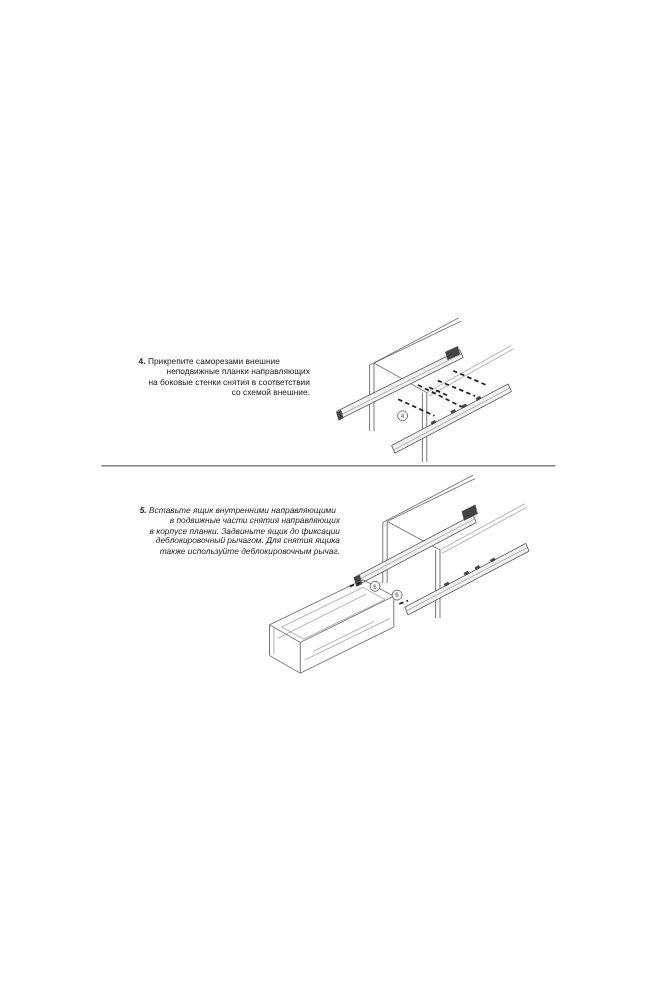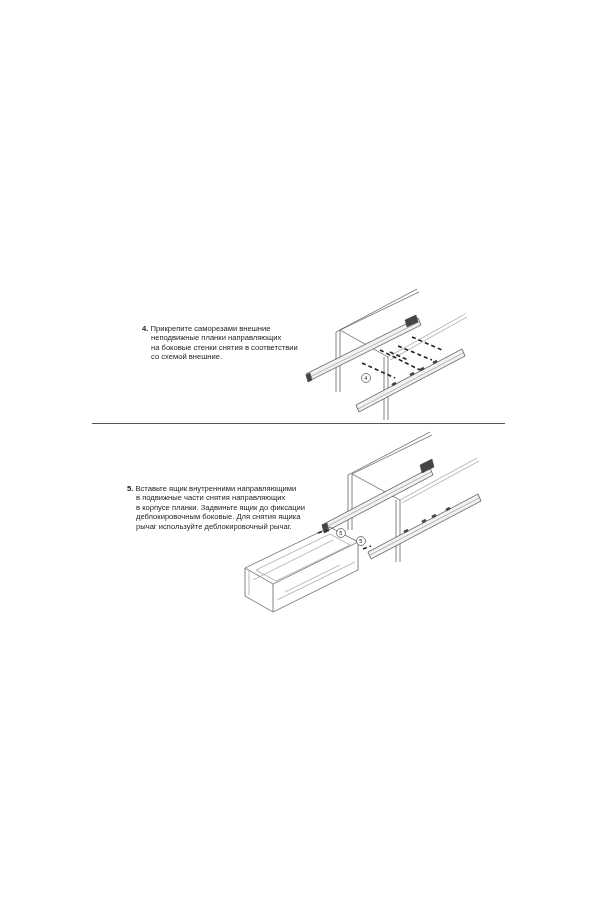--- a/index.html
+++ b/index.html
@@ -1,22 +1,22 @@
 <!DOCTYPE html>
 <html><head>
   <meta charset="utf-8">
   <style>
     html, body { margin: 0; padding: 0; background: #ffffff; }
     body { width: 600px; height: 900px; position: relative; overflow: hidden; font-family: "Liberation Sans", sans-serif; color: #1a1a1a; }
     .step-text { position: absolute; font-size: 7.6px; line-height: 9.4px; color: #222; }
     .step-text .line { display: block; white-space: nowrap; }
     .step-text .num { font-weight: bold; }
-    .indent { padding-left: 9px; }
-    #step4-text { left: 126px; top: 324px; margin-left: 16px; }
-    #step5-text { left: 127px; top: 484px; }
+    .indent { padding-left: 9px; text-align: right; }
+    #step4-text { left: 126px; top: 324px; }
+    #step5-text { left: 127px; top: 459px; font-style: italic; }
     .divider { position: absolute; left: 92px; top: 423px; width: 413px; height: 1px; background: #555; }
     svg { position: absolute; overflow: visible; }
     #diagram4 { left: 0; top: 0; width: 600px; height: 900px; }
     .ln { stroke: #666; stroke-width: 0.8; fill: none; }
     .ln-thin { stroke: #888; stroke-width: 0.6; fill: none; }
     .rail { stroke: #555; stroke-width: 0.8; fill: #f2f2f2; }
     .dark { fill: #444; stroke: #333; stroke-width: 0.5; }
     .arrow { stroke: #222; stroke-width: 1.6; stroke-dasharray: 4 3; fill: none; }
     .callout { stroke: #444; stroke-width: 0.7; fill: #fff; }
     .callout-text { font-family: "Liberation Sans", sans-serif; font-size: 5.5px; fill: #222; }
@@ -30,22 +30,22 @@
   <span class="line indent">на боковые стенки снятия в соответствии</span>
   <span class="line indent">со схемой внешние.</span>
 </div>
 
 <div class="divider"></div>
 
 <div id="step5-text" class="step-text">
   <span class="line"><span class="num">5.</span> <span>Вставьте ящик внутренними направляющими</span></span>
   <span class="line indent">в подвижные части снятия направляющих</span>
   <span class="line indent">в корпусе планки. Задвиньте ящик до фиксации</span>
-  <span class="line indent">деблокировочным боковые. Для снятия ящика</span>
-  <span class="line indent">рычаг используйте деблокировочный рычаг.</span>
+  <span class="line indent">деблокировочный рычагом. Для снятия ящика</span>
+  <span class="line indent">также используйте деблокировочным рычаг.</span>
 </div>
 
 <svg id="diagram4" viewBox="0 0 600 900">
 
   <g>
 
     <polyline class="ln" points="336,332 417,289"></polyline>
     <polyline class="ln" points="340,330 419,292"></polyline>
     <polyline class="ln" points="336,332 336,392"></polyline>
     <polyline class="ln" points="340,330 340,392"></polyline>

